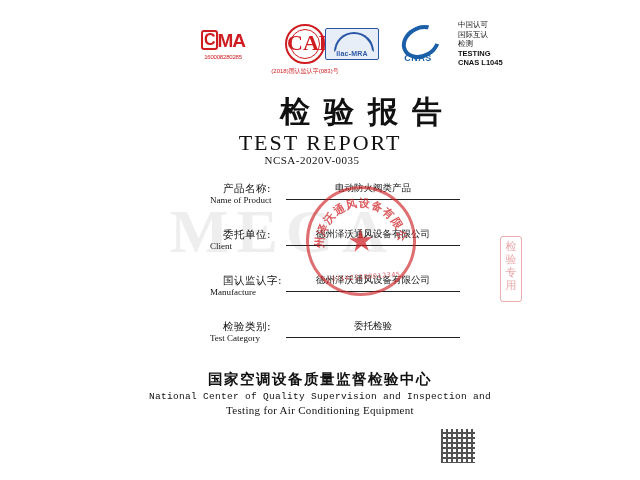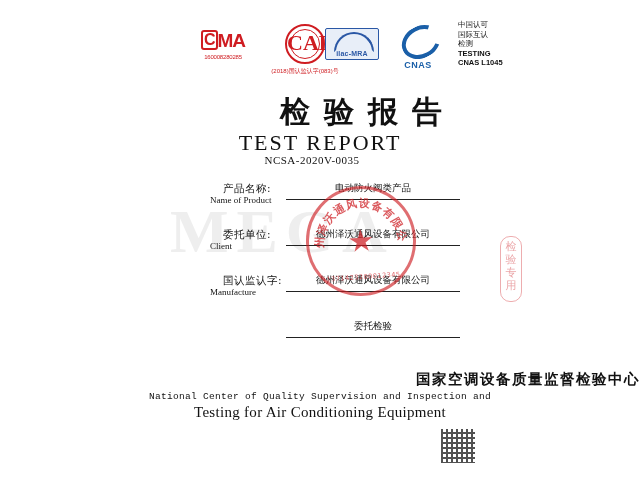--- a/index.html
+++ b/index.html
@@ -140,21 +140,21 @@
     border-right-color: transparent;
     border-top-color: #1a5fa8;
     transform: rotate(-28deg);
   }
   .cnas-text {
     font-family: "Liberation Sans", sans-serif;
     font-size: 9px;
     font-weight: bold;
     color: #1a5fa8;
     letter-spacing: 0.5px;
-    margin-top: 8px;
+    margin-top: 1px;
   }
 
   
   .logo-cnas-txt { left: 434px; top: 10px; width: 86px; text-align: left; margin-left: 24px; }
   .cnas-lines {
     font-family: "Liberation Sans", sans-serif;
     font-size: 7.5px;
     line-height: 9.5px;
     color: #111;
     font-weight: bold;
@@ -238,42 +238,42 @@
     font-size: 9.5px;
     color: #111;
     white-space: nowrap;
     overflow: hidden;
   }
 
   
   .footer-cn {
     position: absolute;
     top: 370px; left: 0; width: 640px;
-    text-align: right;
+    text-align: center;
     font-family: "DejaVu Sans", sans-serif;
     font-size: 14.5px;
     font-weight: bold;
     letter-spacing: 1.5px;
     color: #111;
   }
   .footer-en1 {
     position: absolute;
     top: 391px; left: 0; width: 640px;
     text-align: center;
     font-family: Liberation Mono, monospace;
     font-size: 9.5px;
     letter-spacing: 0.3px;
     color: #111;
   }
   .footer-en2 {
     position: absolute;
     top: 404px; left: 0; width: 640px;
     text-align: center;
     font-family: "Liberation Serif", serif;
-    font-size: 15px;
+    font-size: 11px;
     letter-spacing: 0.3px;
     color: #111;
   }
 
   
   .watermark {
     position: absolute;
     top: 196px;
     left: 170px;
     font-family: "Liberation Serif", serif;
@@ -330,21 +330,21 @@
   }
 
   
   .side-seal {
     position: absolute;
     left: 500px;
     top: 236px;
     width: 22px;
     height: 66px;
     border: 1.5px solid rgba(206,28,34,0.45);
-    border-radius: 10px;
+    border-radius: 3px;
     color: rgba(206,28,34,0.5);
     font-family: "DejaVu Sans", sans-serif;
     font-size: 11px;
     line-height: 13px;
     text-align: center;
     padding-top: 3px;
     box-sizing: border-box;
     opacity: 0.8;
   }
 
@@ -437,20 +437,24 @@
 
     <div class="field-row">
       <div class="field-label">
         <div class="label-cn">国认监认字:</div>
         <div class="label-en">Manufacture</div>
       </div>
       <div class="field-value">德州泽沃通风设备有限公司</div>
     </div>
 
     <div class="field-row">
+      <div class="field-label">
+        <div class="label-cn">检验类别:</div>
+        <div class="label-en">Test Category</div>
+      </div>
       <div class="field-value">委托检验</div>
     </div>
 
   </div>
 
   <div class="seal">
     <div class="arc-text">
       <svg width="104" height="104" viewBox="0 0 104 104">
         <path id="sealArc" d="M 14,56 A 38,38 0 0 1 90,56" fill="none"></path>
         <text>

